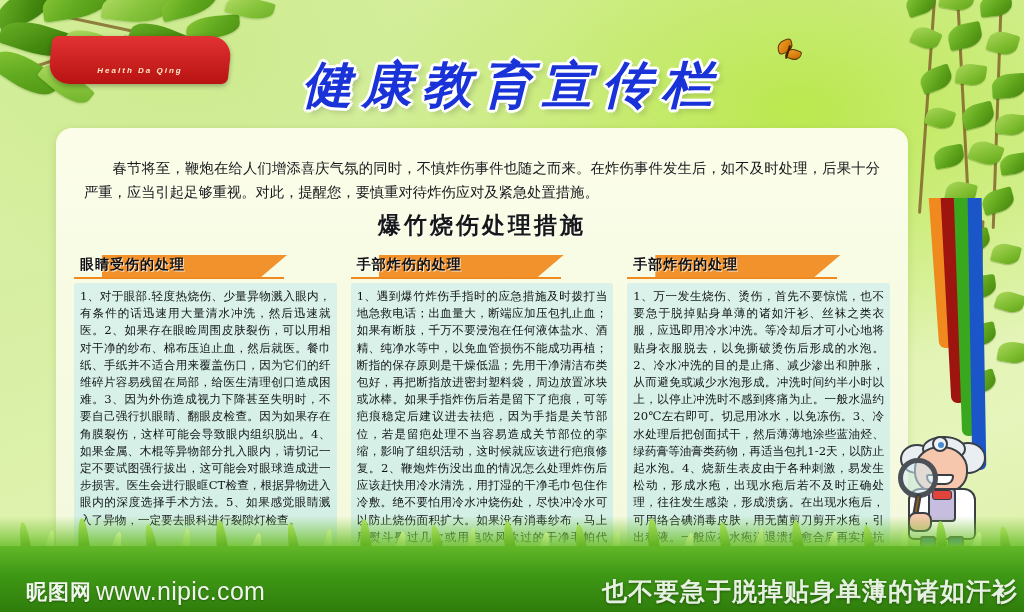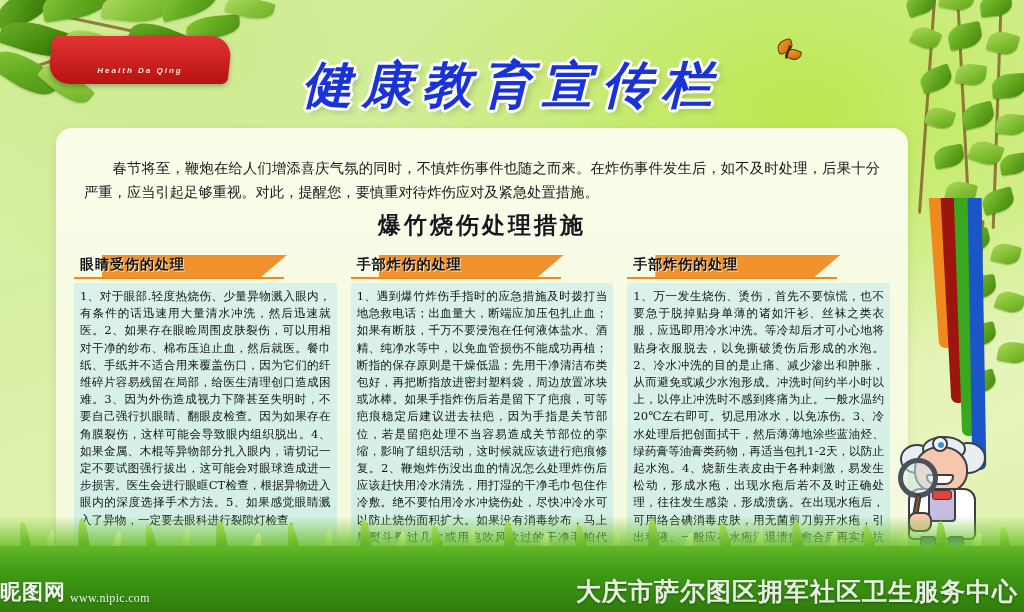--- a/index.html
+++ b/index.html
@@ -225,30 +225,30 @@
   }
   .blade {
     position:absolute; bottom:0;
     background: linear-gradient(180deg,#a8e05a 0%, #5cae1f 70%, #3c8a10 100%);
     border-radius:60% 60% 0 0 / 90% 90% 0 0;
   }
   .blade.b2 { background: linear-gradient(180deg,#c3ec85 0%, #74c23a 70%, #4c9b18 100%); }
 
   
   #watermark-left {
-    position:absolute; left:0; bottom:6px;
+    position:absolute; left:26px; bottom:6px;
     display:flex; align-items:flex-end; gap:4px;
     color:#ffffff; opacity:.92;
     text-shadow: 0 1px 2px rgba(0,0,0,.35);
   }
   #watermark-left .zh {
     font-family:"DejaVu Sans","Liberation Sans",sans-serif;
     font-size:21px; font-weight:700; letter-spacing:1px;
   }
-  #watermark-left .url { font-size:12px; letter-spacing:.3px;font-family:Liberation Serif, serif; }
+  #watermark-left .url { font-size:25px; letter-spacing:.3px; }
 
   #org-name {
     position:absolute; right:6px; bottom:4px;
     font-family:"DejaVu Sans","Liberation Sans",sans-serif;
     font-size:25px; font-weight:700; letter-spacing:1px;
     color:#ffffff; opacity:.88;
     text-shadow: 0 1px 3px rgba(0,0,0,.45);
     white-space:nowrap;
   }
   #id-watermark {
@@ -427,15 +427,15 @@
     <div class="blade b2" style="left:972px;width:9px;height:28px;transform:rotate(13deg);"></div>
     <div class="blade" style="left:1000px;width:10px;height:34px;transform:rotate(-8deg);"></div>
   </div>
   <div id="grass"></div>
 
   <div id="watermark-left">
     <span class="zh">昵图网</span>
     <span class="url">www.nipic.com</span>
   </div>
 
-  <div id="org-name">大庆市萨尔图区拥军社区卫生服务中心</div>
+  <div id="org-name">也不要急于脱掉贴身单薄的诸如汗衫</div>
 
 </div>
 
 </body></html>

